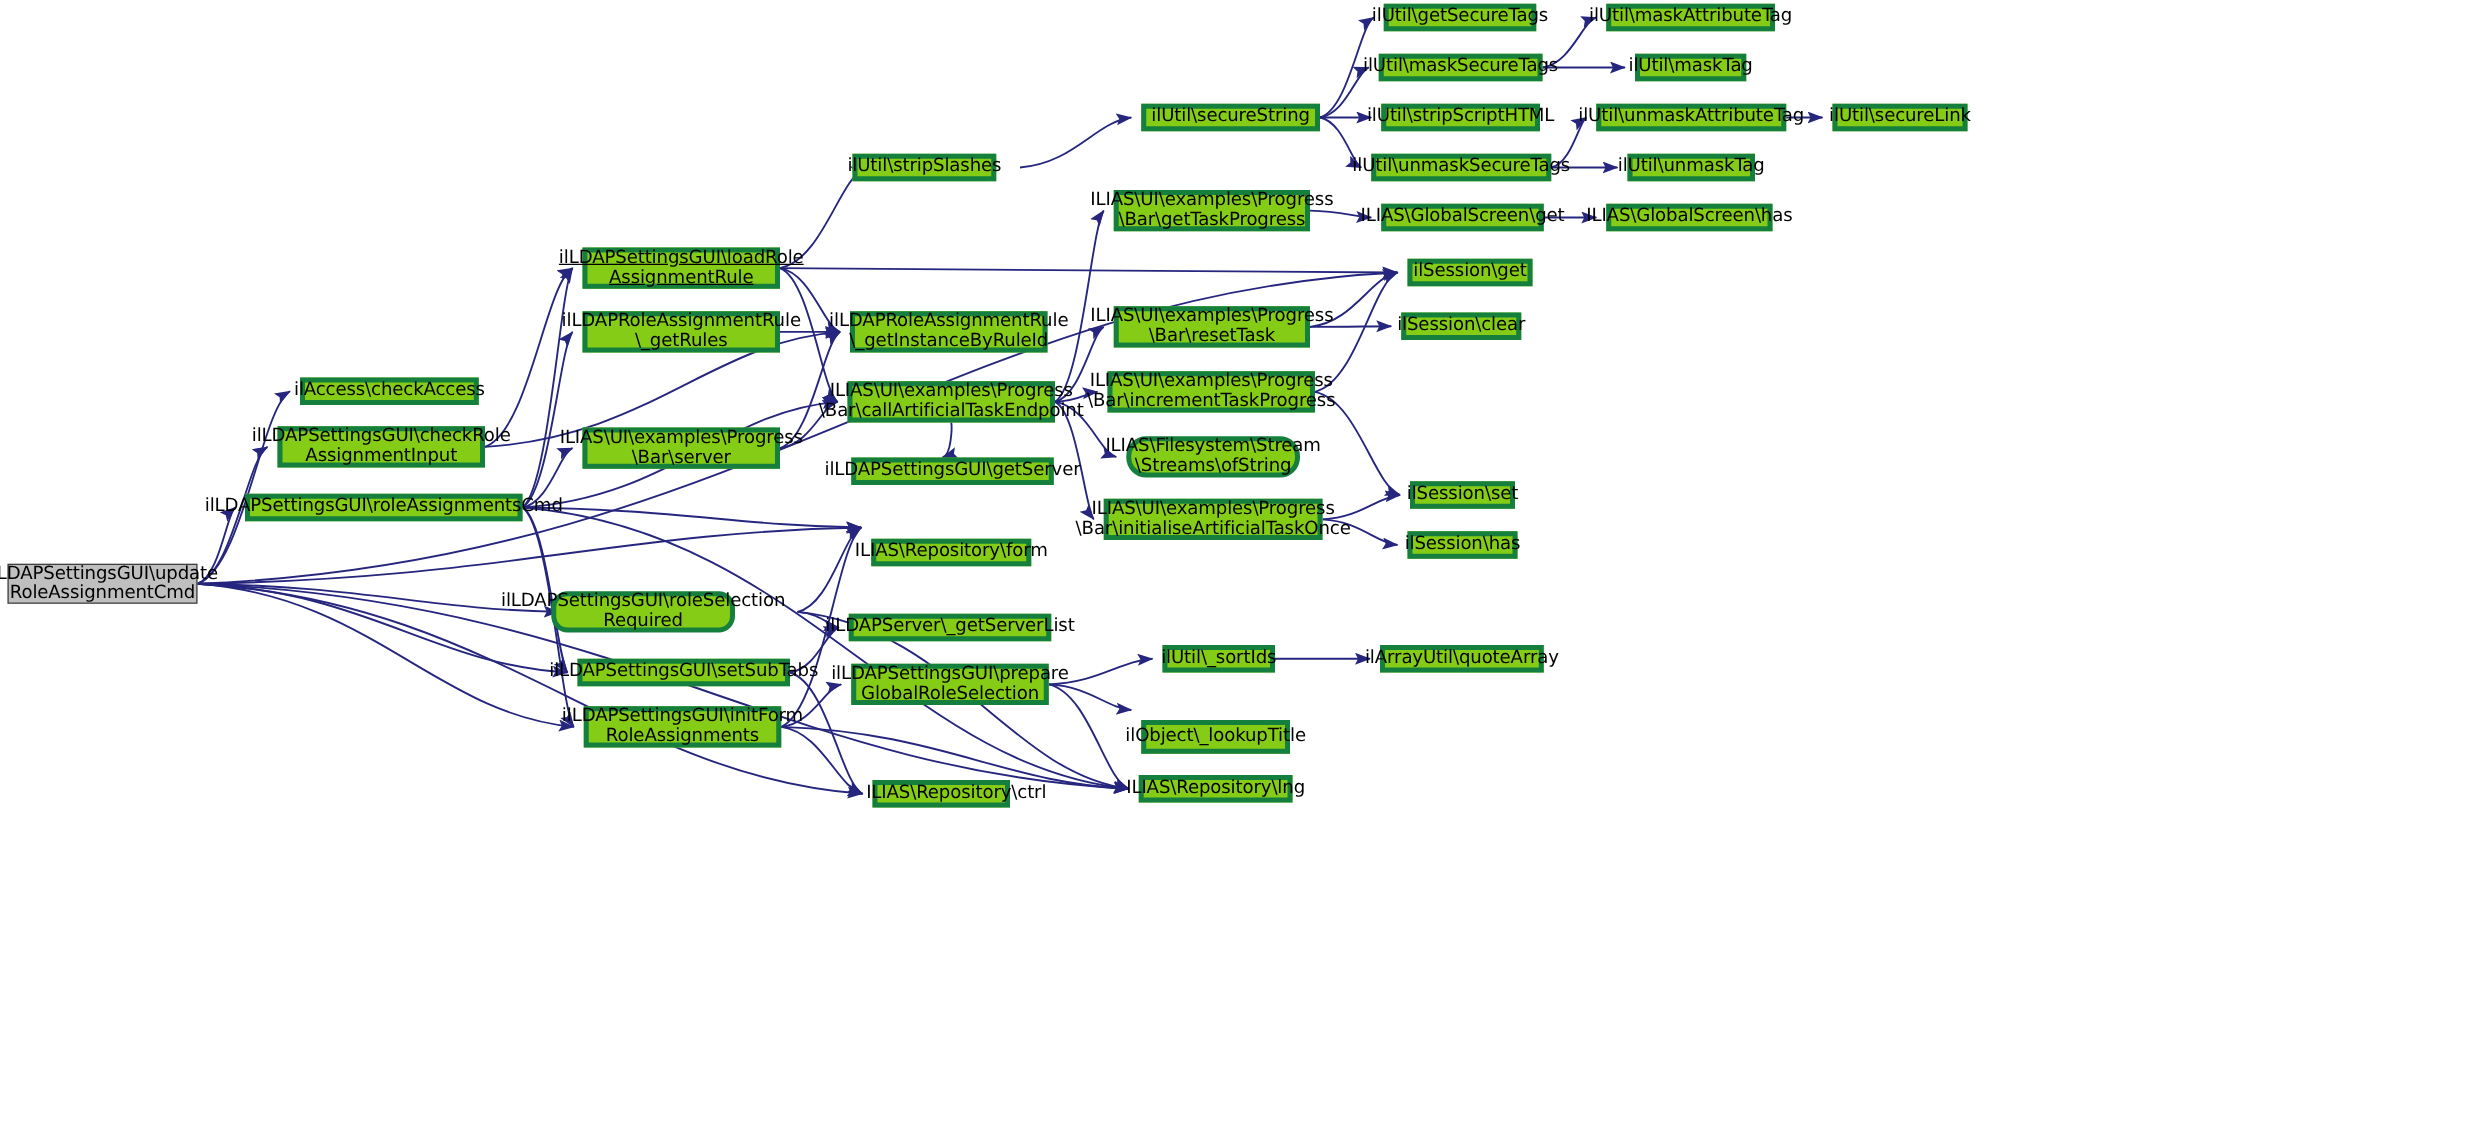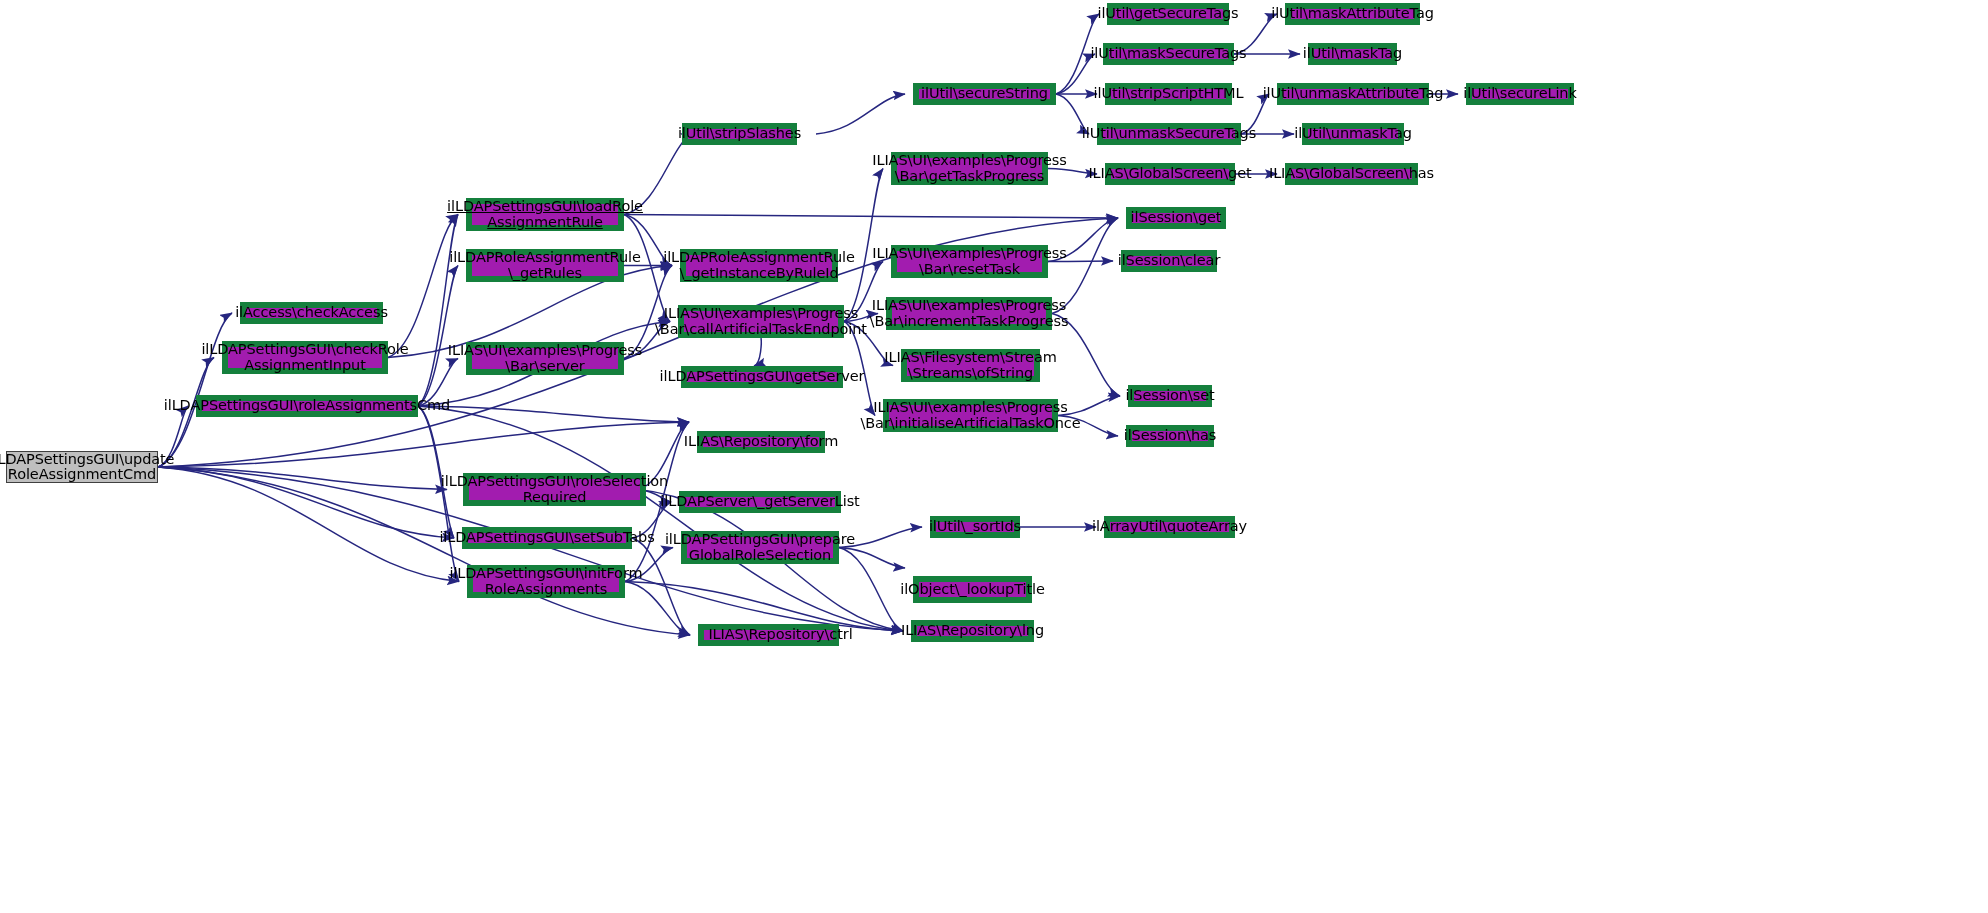--- a/index.html
+++ b/index.html
@@ -20,22 +20,22 @@
     position: absolute;
     left: 0;
     top: 0;
     width: 1988px;
     height: 913px;
     pointer-events: none;
   }
   .node {
     position: absolute;
     box-sizing: border-box;
-    border: 6px solid #15803d;
-    background: #a21caf;
+    border: 4px solid #15803d;
+    background: #84cc16;
     color: #000000;
     font-size: 14.5px;
     line-height: 15.5px;
     display: flex;
     align-items: center;
     justify-content: center;
     text-align: center;
     white-space: pre-line;
     letter-spacing: -0.1px;
     z-index: 5;
@@ -128,44 +128,44 @@
       <div class="node" style="left: 240px; top: 302px; width: 143px; height: 22px;">ilAccess\checkAccess</div>
       <div class="node" style="left: 222px; top: 341px; width: 166px; height: 33px;">ilLDAPSettingsGUI\checkRole
 AssignmentInput</div>
       <div class="node" style="left: 196px; top: 395px; width: 222px; height: 22px;">ilLDAPSettingsGUI\roleAssignmentsCmd</div>
       <div class="node" style="left: 466px; top: 198px; width: 158px; height: 33px; text-decoration: underline;">ilLDAPSettingsGUI\loadRole
 AssignmentRule</div>
       <div class="node" style="left: 466px; top: 249px; width: 158px; height: 33px;">ilLDAPRoleAssignmentRule
 \_getRules</div>
       <div class="node" style="left: 466px; top: 342px; width: 158px; height: 33px;">ILIAS\UI\examples\Progress
 \Bar\server</div>
-      <div class="node" style="left: 463px; top: 473px; width: 183px; height: 33px;">ilLDAPSettingsGUI\roleSelection
+      <div class="node" style="left: 441px; top: 473px; width: 147px; height: 33px; border-radius: 13px;">ilLDAPSettingsGUI\roleSelection
 Required</div>
       <div class="node" style="left: 462px; top: 527px; width: 170px; height: 22px;">ilLDAPSettingsGUI\setSubTabs</div>
       <div class="node" style="left: 467px; top: 565px; width: 158px; height: 33px;">ilLDAPSettingsGUI\initForm
 RoleAssignments</div>
       <div class="node" style="left: 682px; top: 123px; width: 115px; height: 22px;">ilUtil\stripSlashes</div>
       <div class="node" style="left: 680px; top: 249px; width: 158px; height: 33px;">ilLDAPRoleAssignmentRule
 \_getInstanceByRuleId</div>
       <div class="node" style="left: 678px; top: 305px; width: 166px; height: 33px;">ILIAS\UI\examples\Progress
 \Bar\callArtificialTaskEndpoint</div>
       <div class="node" style="left: 681px; top: 366px; width: 162px; height: 22px;">ilLDAPSettingsGUI\getServer</div>
       <div class="node" style="left: 697px; top: 411px; width: 128px; height: 22px; margin-top: 20px;">ILIAS\Repository\form</div>
       <div class="node" style="left: 679px; top: 491px; width: 162px; height: 22px;">ilLDAPServer\_getServerList</div>
       <div class="node" style="left: 681px; top: 531px; width: 158px; height: 33px;">ilLDAPSettingsGUI\prepare
 GlobalRoleSelection</div>
-      <div class="node" style="left: 698px; top: 624px; width: 141px; height: 22px; padding-left: 24px;">ILIAS\Repository\ctrl</div>
+      <div class="node" style="left: 698px; top: 624px; width: 110px; height: 22px; padding-left: 24px;">ILIAS\Repository\ctrl</div>
       <div class="node" style="left: 913px; top: 83px; width: 143px; height: 22px;">ilUtil\secureString</div>
       <div class="node" style="left: 891px; top: 152px; width: 157px; height: 33px;">ILIAS\UI\examples\Progress
 \Bar\getTaskProgress</div>
       <div class="node" style="left: 891px; top: 245px; width: 157px; height: 33px;">ILIAS\UI\examples\Progress
 \Bar\resetTask</div>
       <div class="node" style="left: 886px; top: 297px; width: 166px; height: 33px;">ILIAS\UI\examples\Progress
 \Bar\incrementTaskProgress</div>
-      <div class="node" style="left: 901px; top: 349px; width: 139px; height: 33px;">ILIAS\Filesystem\Stream
+      <div class="node" style="left: 901px; top: 349px; width: 139px; height: 33px; border-radius: 16px;">ILIAS\Filesystem\Stream
 \Streams\ofString</div>
       <div class="node" style="left: 883px; top: 399px; width: 175px; height: 33px;">ILIAS\UI\examples\Progress
 \Bar\initialiseArtificialTaskOnce</div>
       <div class="node" style="left: 930px; top: 516px; width: 90px; height: 22px;">ilUtil\_sortIds</div>
       <div class="node" style="left: 913px; top: 576px; width: 119px; height: 27px; text-align: right;">ilObject\_lookupTitle</div>
       <div class="node" style="left: 911px; top: 620px; width: 123px; height: 22px;">ILIAS\Repository\lng</div>
       <div class="node" style="left: 1107px; top: 3px; width: 122px; height: 22px;">ilUtil\getSecureTags</div>
       <div class="node" style="left: 1103px; top: 43px; width: 131px; height: 22px;">ilUtil\maskSecureTags</div>
       <div class="node" style="left: 1105px; top: 83px; width: 127px; height: 22px;">ilUtil\stripScriptHTML</div>
       <div class="node" style="left: 1097px; top: 123px; width: 144px; height: 22px;">ilUtil\unmaskSecureTags</div>

